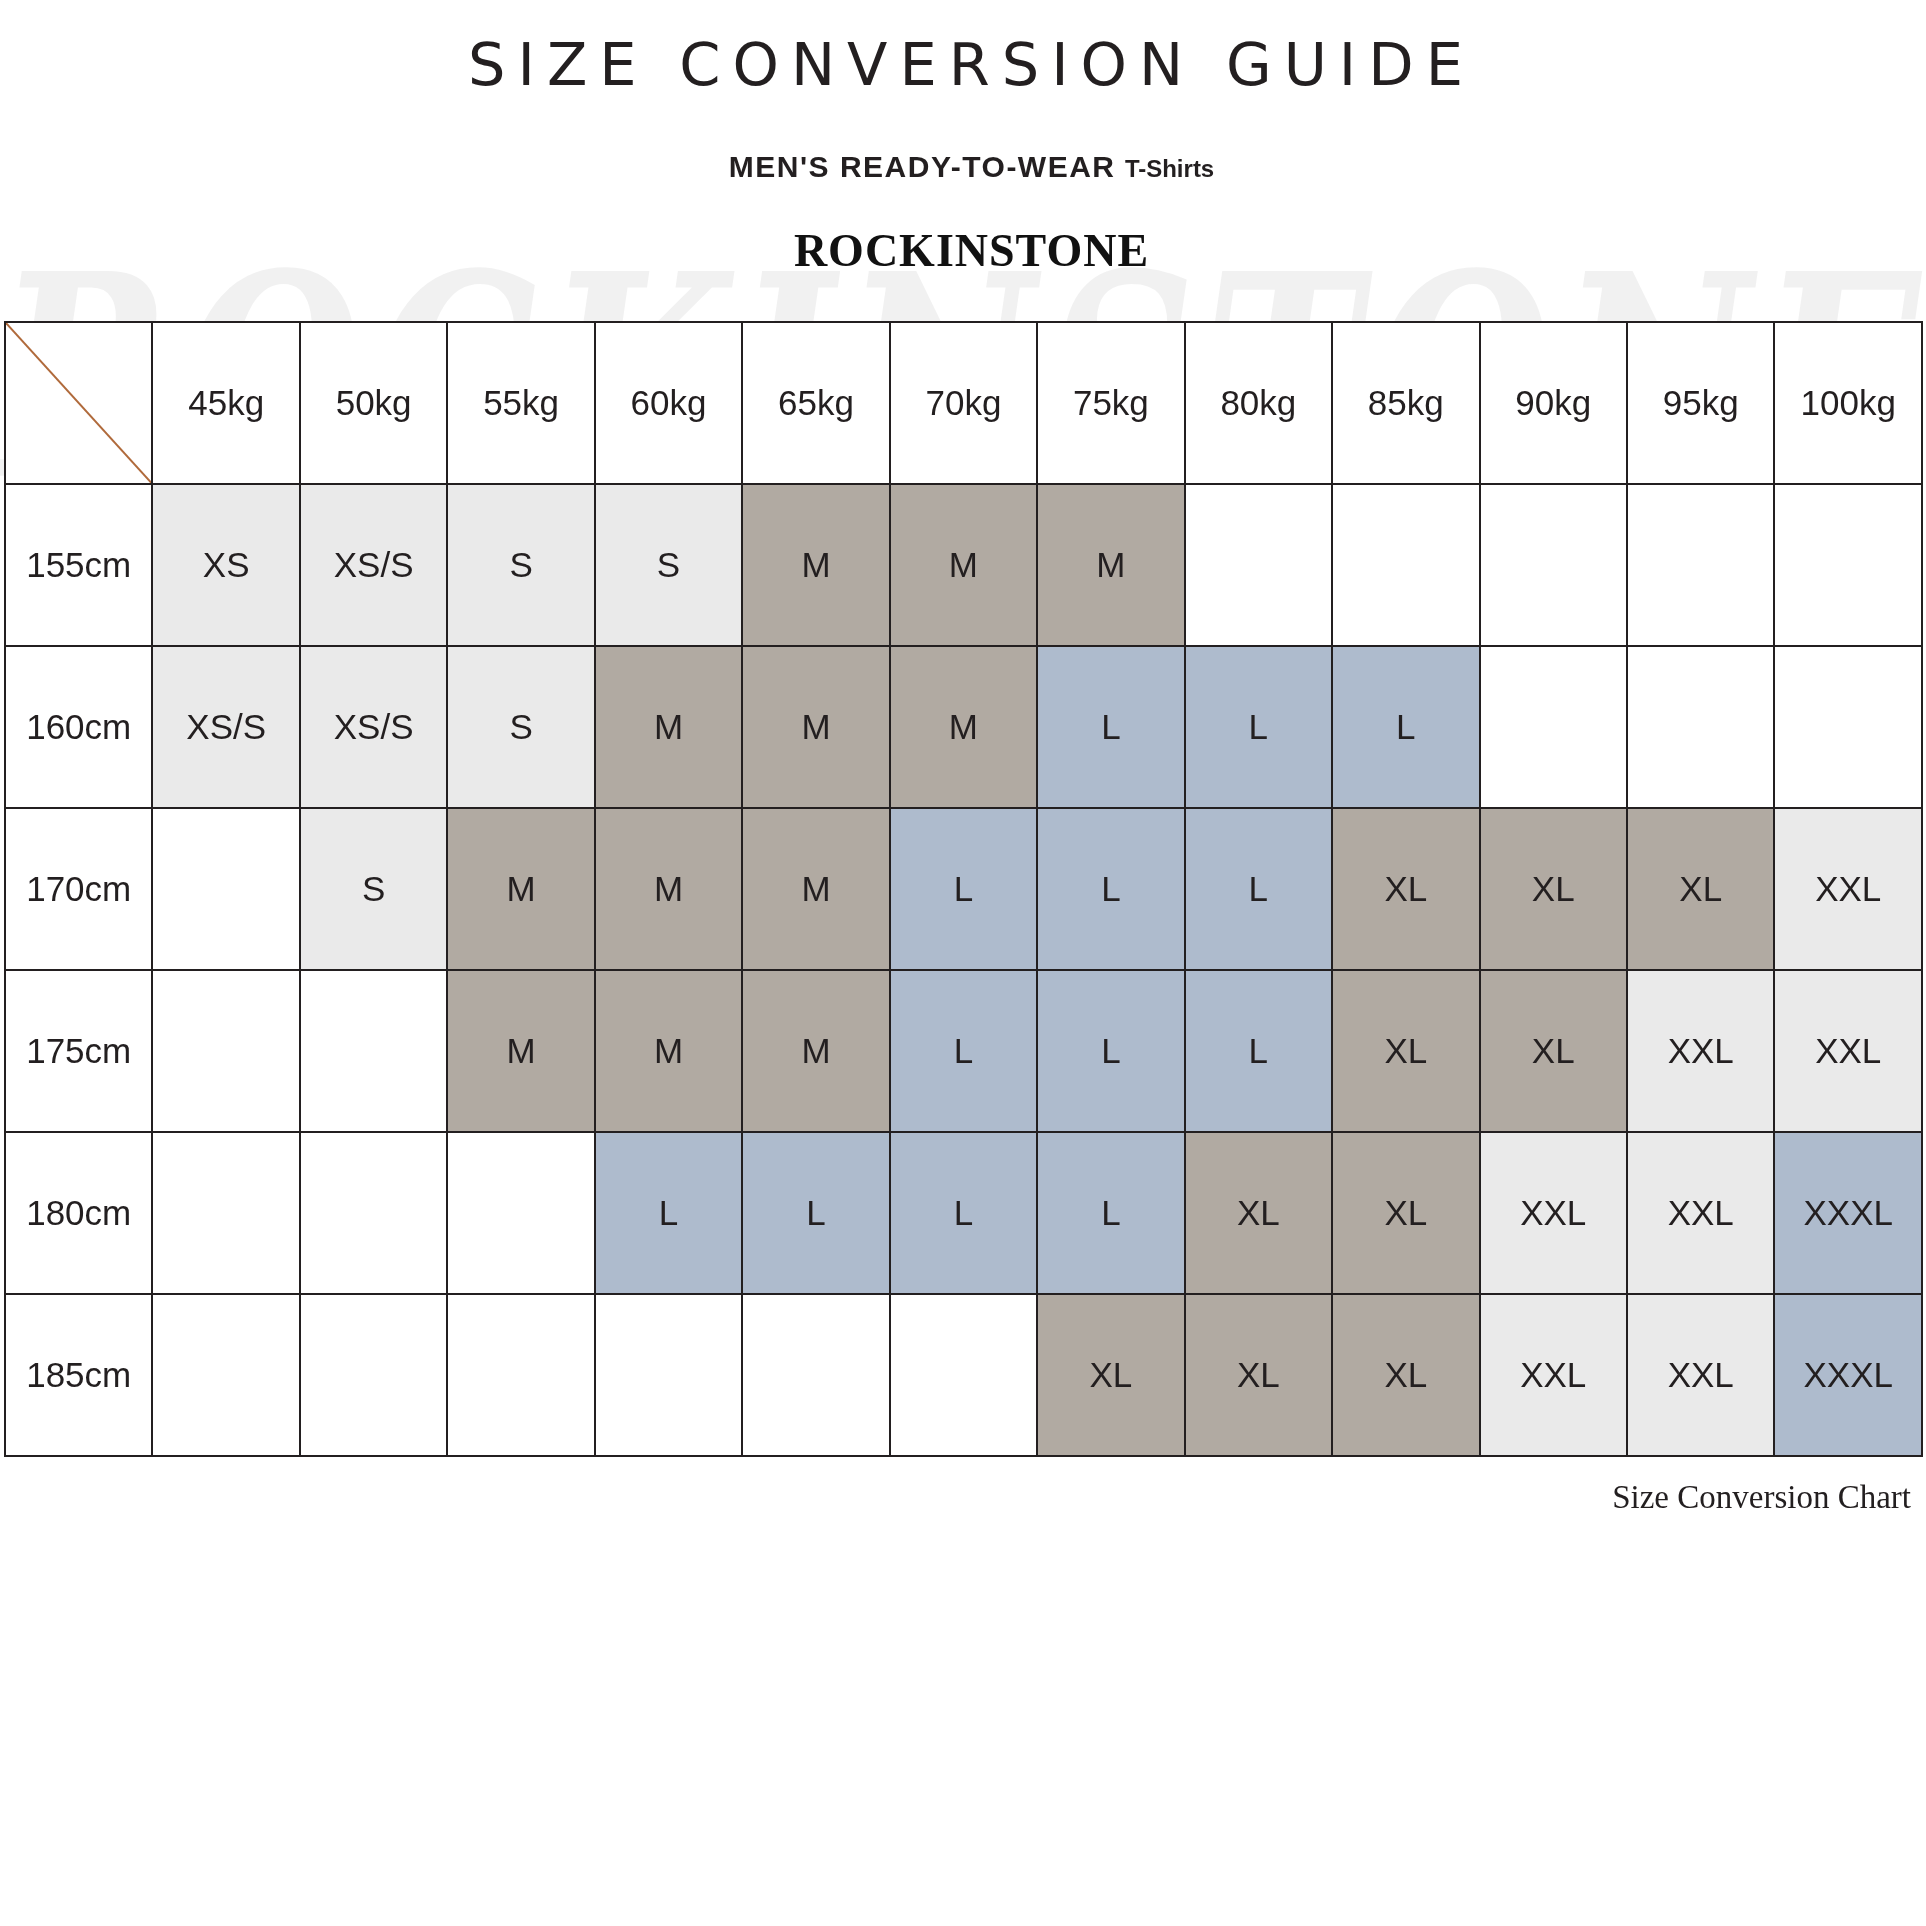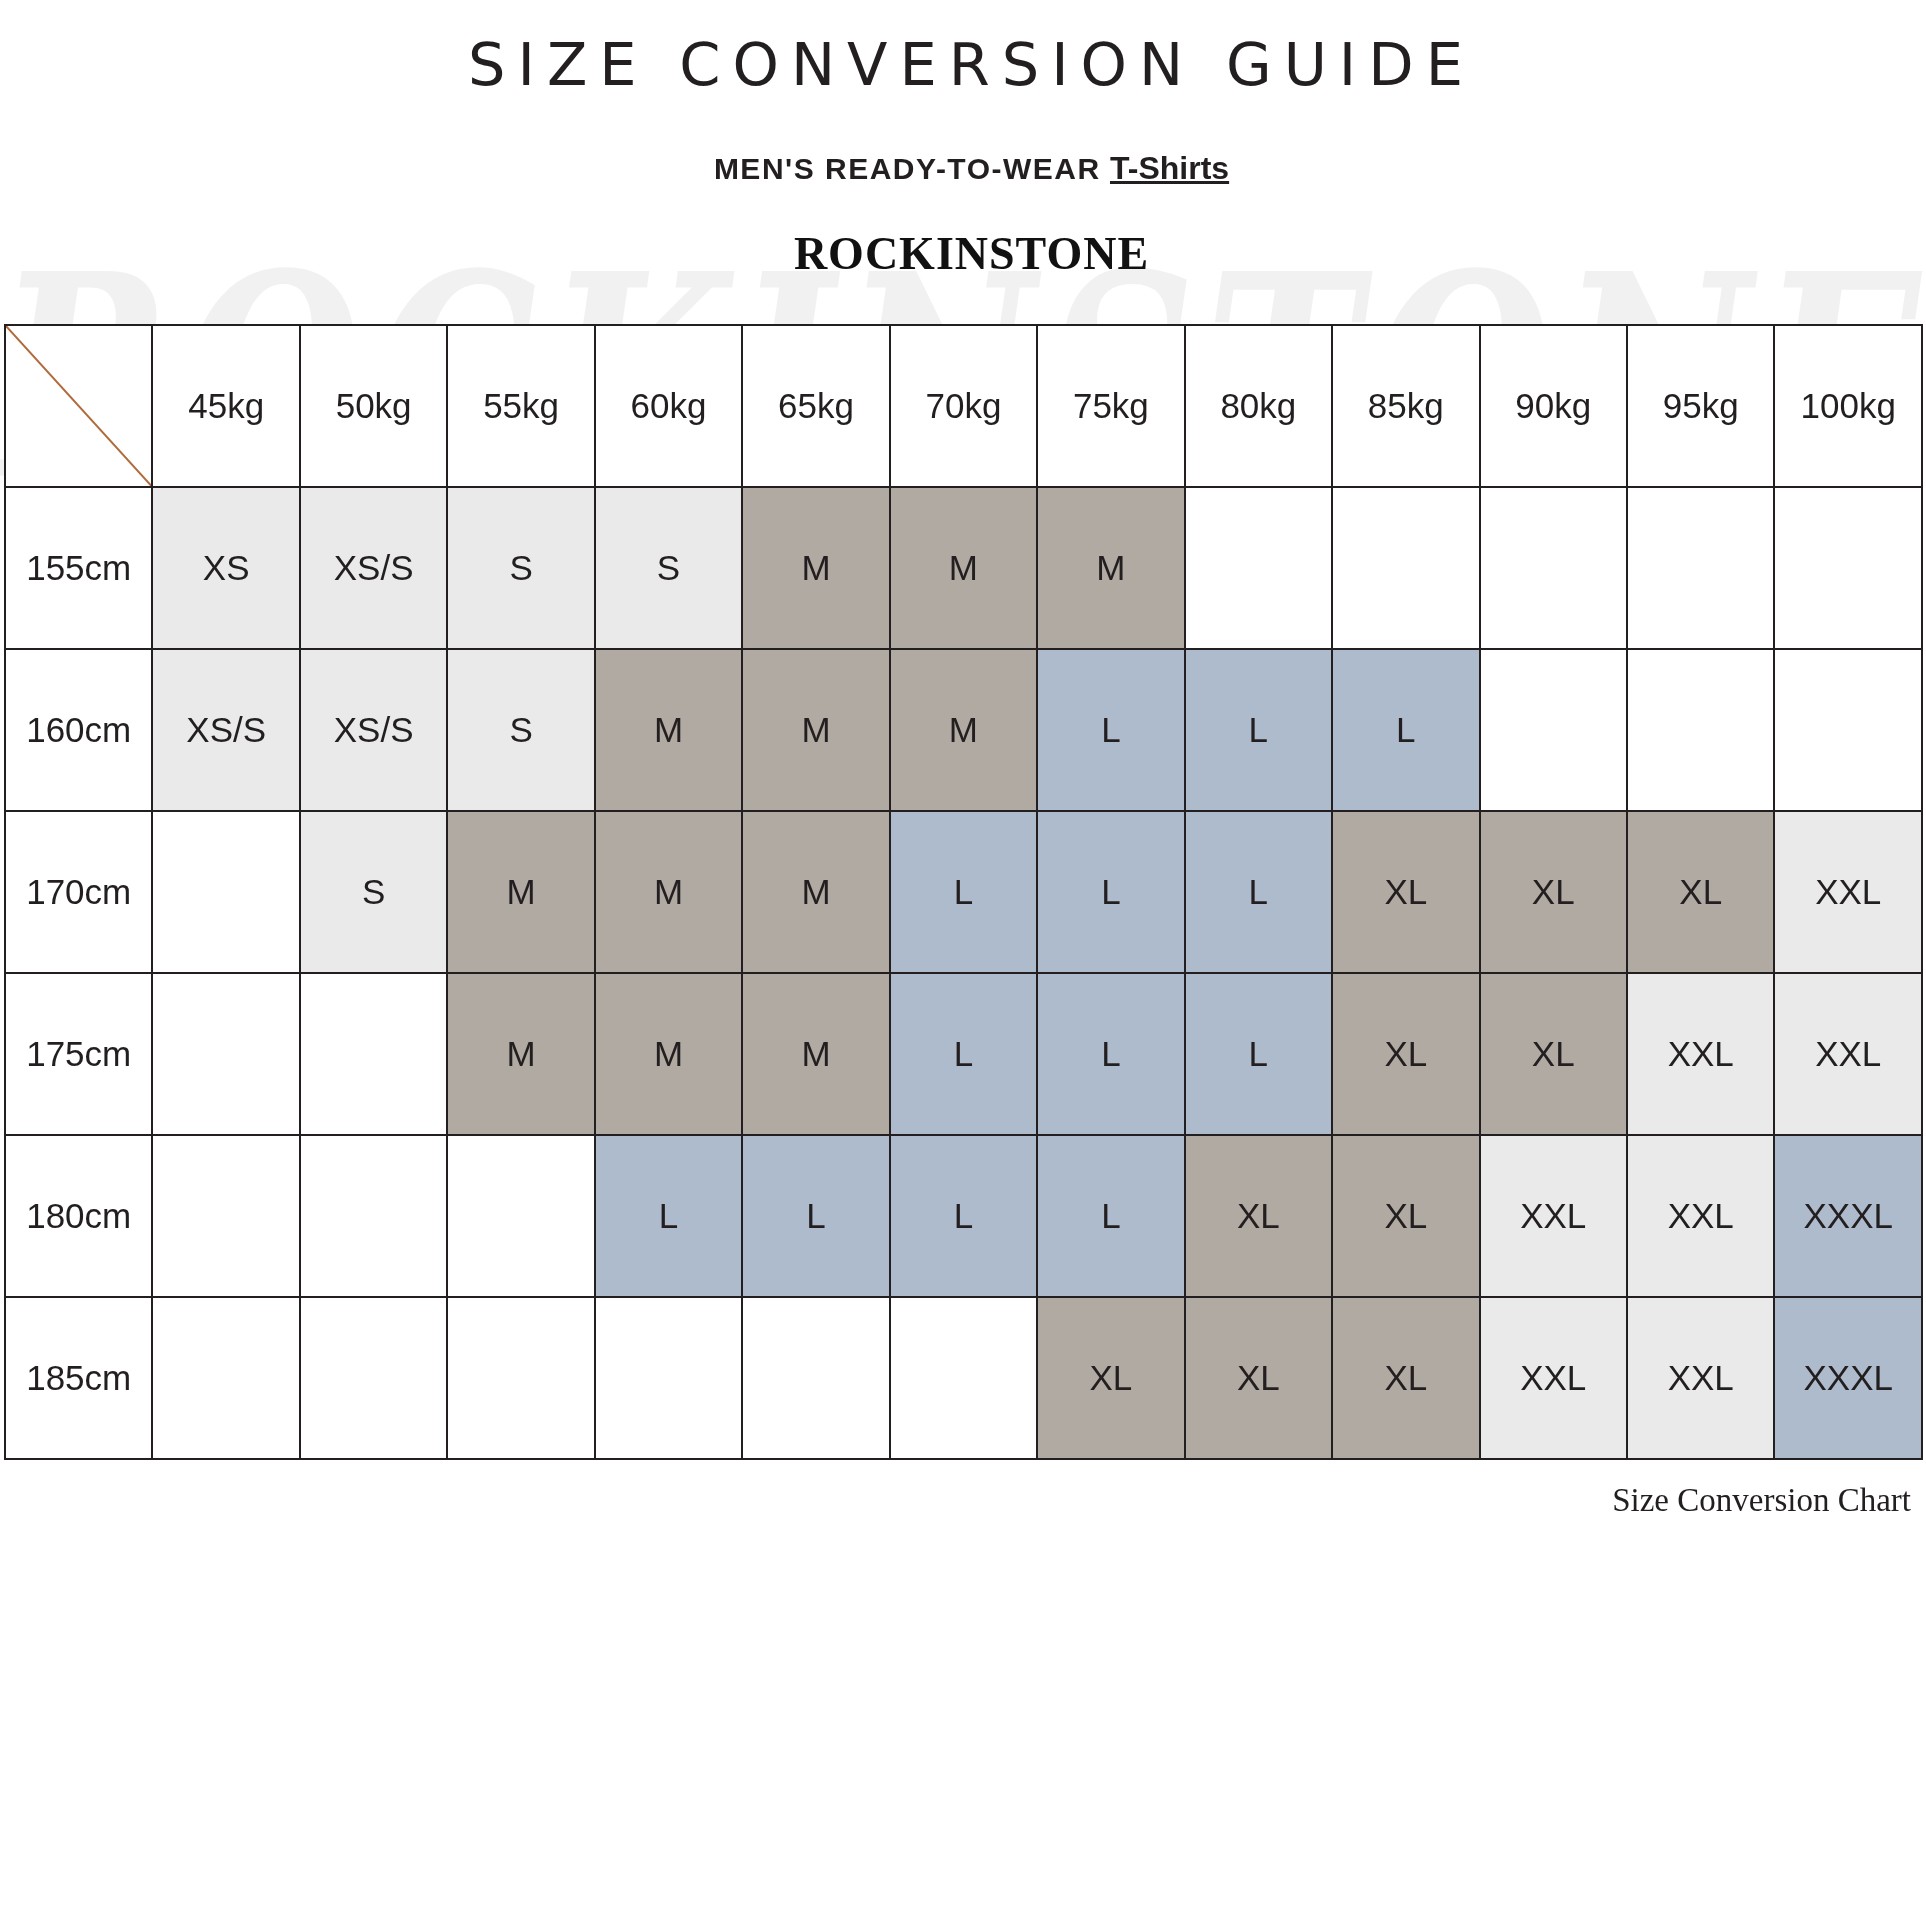--- a/index.html
+++ b/index.html
@@ -59,23 +59,22 @@
   #subtitle-line {
     margin-top: 51px;
     font-size: 30px;
     font-weight: 700;
     letter-spacing: 1px;
   }
   #subtitle-main {
     letter-spacing: 1.5px;
   }
   #subtitle-garment {
-    font-size: 32px;
+    font-size: 24px;
     letter-spacing: 0px;
-    text-decoration: underline;
   }
   #description {
     margin: 48px auto 0 auto;
     width: 1317px;
     font-family: "DejaVu Serif", serif;
     font-style: italic;
     font-size: 24px;
     line-height: 1.95;
     color: #2b2b2b;
     letter-spacing: 0.4px;

